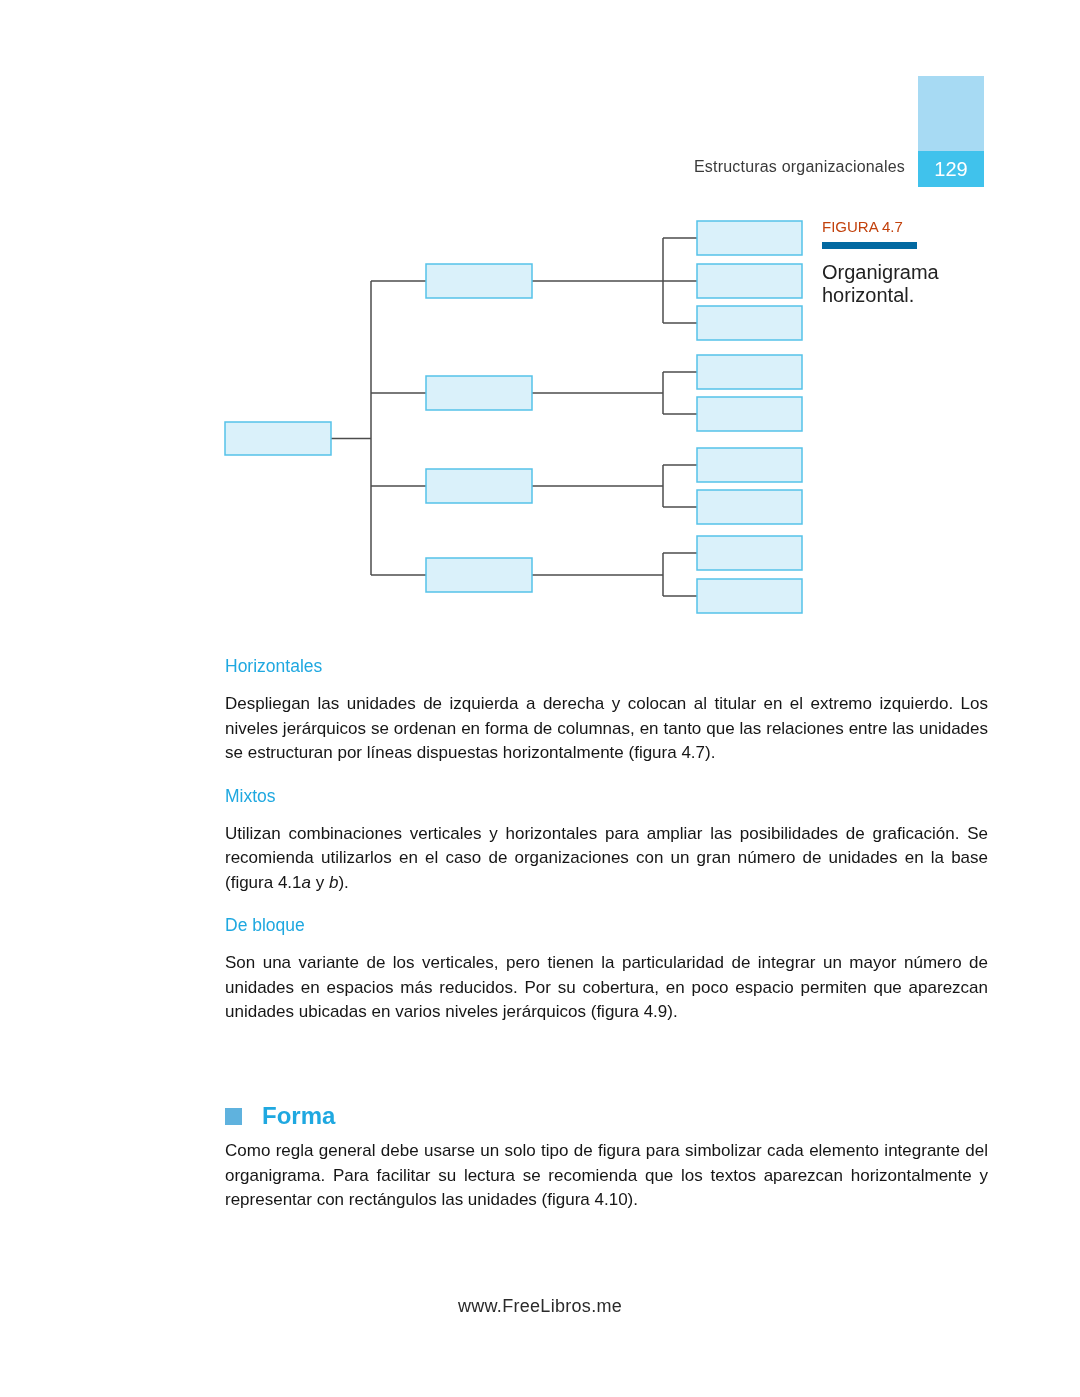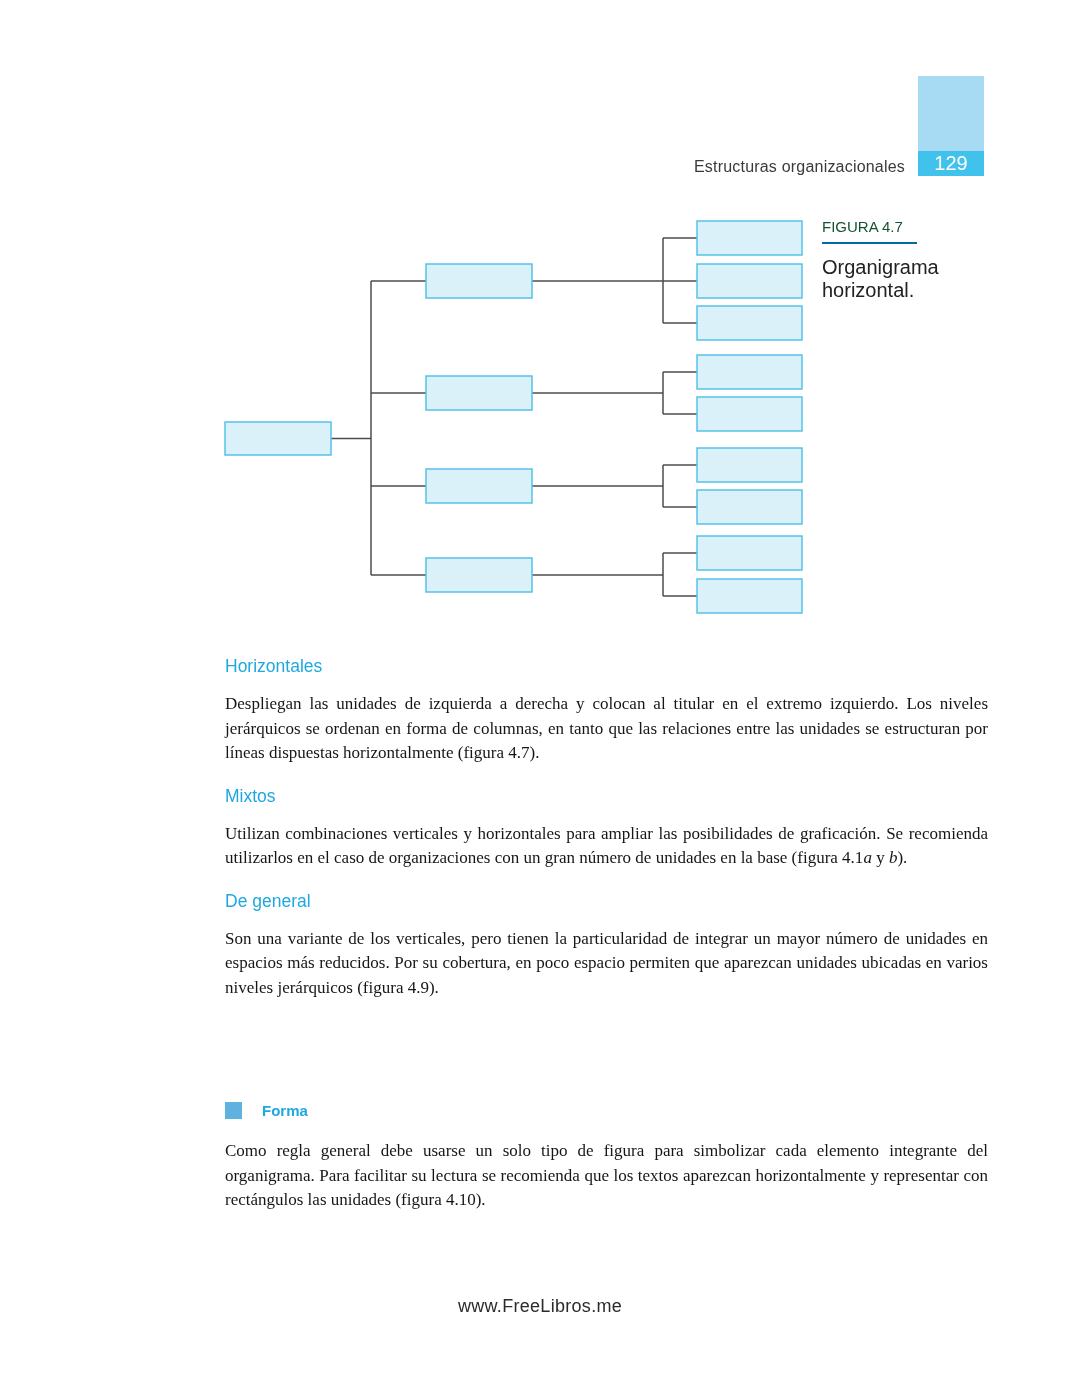--- a/index.html
+++ b/index.html
@@ -29,21 +29,21 @@
     top: 72px;
     width: 66px;
   }
   .page-tab .tab-light {
     width: 66px;
     height: 75px;
     background: #a7daf3;
   }
   .page-tab .tab-num {
     width: 66px;
-    height: 25px;
+    height: 36px;
     background: #40c2ec;
     color: #ffffff;
     font-size: 20px;
     display: flex;
     align-items: center;
     justify-content: center;
   }
 
   
   .org-chart {
@@ -52,24 +52,24 @@
     top: 210px;
   }
   .fig-caption {
     position: absolute;
     left: 822px;
     top: 214px;
     width: 180px;
   }
   .fig-label {
     display: inline-block;
-    color: #14532d;
+    color: #c2410c;
     font-size: 15px;
     padding: 0 14px 7px 0;
-    border-bottom: 2px solid #0369a1;
+    border-bottom: 7px solid #0369a1;
   }
   .fig-text {
     margin-top: 12px;
     font-size: 20px;
     color: #222222;
   }
 
   
   .text-col {
     position: absolute;
@@ -77,21 +77,21 @@
     top: 652px;
     width: 763px;
   }
   .sub-head {
     font-size: 17.5px;
     font-weight: normal;
     color: #1fa8e0;
     margin: 0 0 15px 0;
   }
   .body-para {
-    font-family: Liberation Serif, serif;
+    font-family: Liberation Sans, sans-serif;
     font-size: 17px;
     line-height: 24.5px;
     color: #161616;
     text-align: justify;
     margin: 0 0 20px 0;
   }
   .body-para .it { font-style: italic; }
 
   
   .design-block {
@@ -146,21 +146,21 @@
     align-items: center;
   }
   .forma-bullet {
     width: 17px;
     height: 17px;
     background: #5fb2de;
     margin-right: 20px;
   }
   .forma-title {
     margin: 0;
-    font-size: 15px;
+    font-size: 24px;
     font-weight: bold;
     color: #1fa8e0;
   }
   .forma-para {
     position: absolute;
     left: 225px;
     top: 1135px;
     width: 763px;
   }
   .forma-para p { margin: 0; }
@@ -236,21 +236,21 @@
     <div class="fig-text">Organigrama horizontal.</div>
   </div>
 
   <div class="text-col">
     <h2 class="sub-head">Horizontales</h2>
     <p class="body-para">Despliegan las unidades de izquierda a derecha y colocan al titular en el extremo izquierdo. Los niveles jerárquicos se ordenan en forma de columnas, en tanto que las relaciones entre las unidades se estructuran por líneas dispuestas horizontalmente (figura 4.7).</p>
 
     <h2 class="sub-head">Mixtos</h2>
     <p class="body-para"><span>Utilizan combinaciones verticales y horizontales para ampliar las posibilidades de graficación. Se recomienda utilizarlos en el caso de organizaciones con un gran número de unidades en la base (figura 4.1</span><span class="it">a</span><span> y </span><span class="it">b</span><span>).</span></p>
 
-    <h2 class="sub-head">De general</h2>
+    <h2 class="sub-head">De bloque</h2>
     <p class="body-para">Son una variante de los verticales, pero tienen la particularidad de integrar un mayor número de unidades en espacios más reducidos. Por su cobertura, en poco espacio permiten que aparezcan unidades ubicadas en varios niveles jerárquicos (figura 4.9).</p>
   </div>
 
 
   <div class="forma-head">
     <div class="forma-bullet"></div>
     <h3 class="forma-title">Forma</h3>
   </div>
   <div class="forma-para">
     <p class="body-para">Como regla general debe usarse un solo tipo de figura para simbolizar cada elemento integrante del organigrama. Para facilitar su lectura se recomienda que los textos aparezcan horizontalmente y representar con rectángulos las unidades (figura 4.10).</p>

